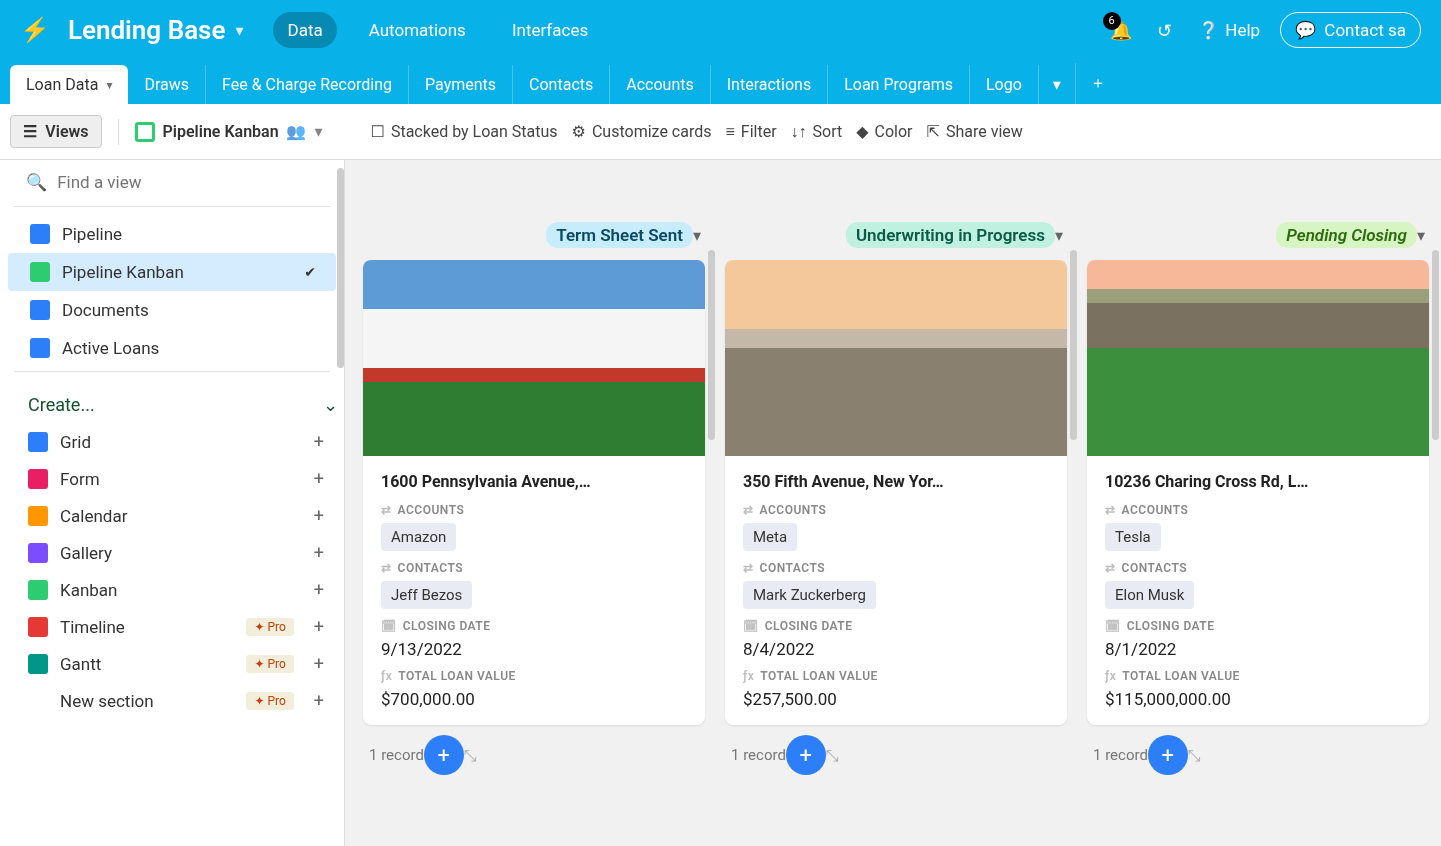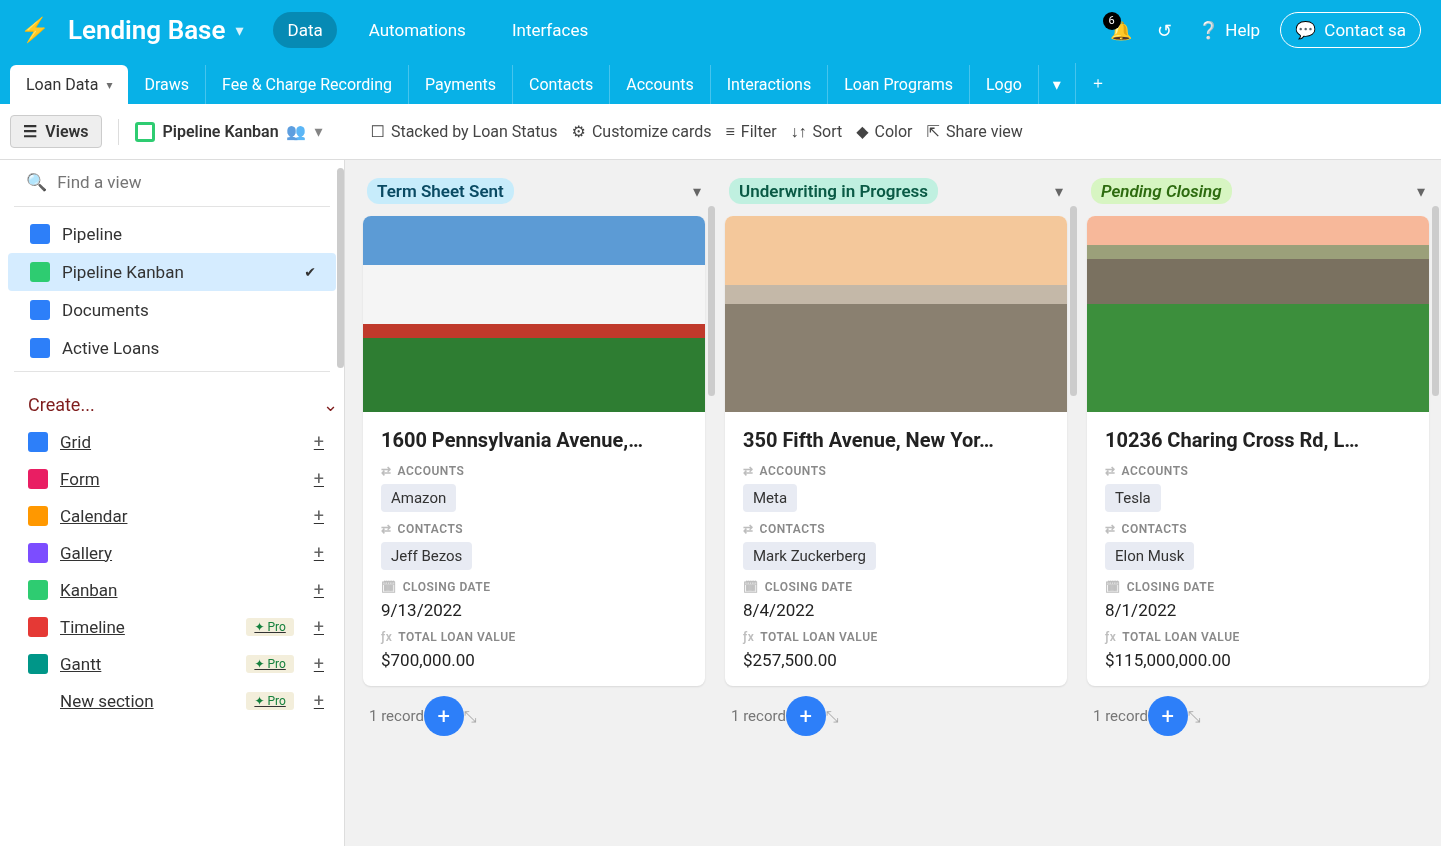--- a/index.html
+++ b/index.html
@@ -45,43 +45,43 @@
 .viewitem.active { background:#d5ecff; }
 .viewitem .check { margin-left:auto; font-size:14px; }
 .vicon { width:20px;height:20px;border-radius:3px; display:flex;align-items:center;justify-content:center;font-size:13px;color:#fff; flex:0 0 20px; }
 .vicon.grid{background:#2d7ff9;}
 .vicon.kan{background:#2ecc71;}
 .vicon.form{background:#e91e63;}
 .vicon.cal{background:#ff9800;}
 .vicon.gal{background:#7c4dff;}
 .vicon.tl{background:#e53935;}
 .vicon.gn{background:#009688;}
-.create-hd { display:flex; justify-content:space-between; align-items:center; padding: 14px 6px 8px 28px; color:#7f1d1d; font-size:18px; }
-.createitem { display:flex; align-items:center; gap:12px; padding:8px 20px 8px 28px; font-size:17px;text-decoration:underline; }
+.create-hd { display:flex; justify-content:space-between; align-items:center; padding: 14px 6px 8px 28px; color:#14532d; font-size:18px; }
+.createitem { display:flex; align-items:center; gap:12px; padding:8px 20px 8px 28px; font-size:17px; }
 .createitem .plus { margin-left:auto; color:#666; font-size:18px; }
-.probadge { background:#f3eedb; color:#15803d; font-size:12px; padding:2px 8px; border-radius:3px; margin-left:auto; display:flex; align-items:center; gap:3px;}
+.probadge { background:#f3eedb; color:#c2410c; font-size:12px; padding:2px 8px; border-radius:3px; margin-left:auto; display:flex; align-items:center; gap:3px;}
 
 
 .board { flex:1; background:#f1f1f1; padding: 18px 10px 0 18px; display:flex; gap:20px; overflow:hidden;}
 .col { width: 342px; background:transparent; display:flex; flex-direction:column; flex:0 0 342px; position:relative;}
-.colhead { display:flex; align-items:center; justify-content:space-between; padding: 0 4px 6px; }
+.colhead { display:flex; align-items:center; justify-content:flex-end; padding: 0 4px 6px; margin-top: 44px; }
 .pill { font-size:17px; font-weight:600; padding:3px 10px; border-radius:12px; }
 .pill.blue{background:#c7ecfb;color:#0a4a63;}
 .pill.teal{background:#c0f0e0;color:#0a5a45;}
 .pill.green{background:#d7f5c2;color:#2d6b0f;font-style:italic;}
 .colhead .dd{color:#666;cursor:pointer;}
 .colbody{position:relative;}
 .colbody::after{content:"";position:absolute;right:-10px;top:-4px;width:7px;height:190px;background:#ccc;border-radius:4px;}
 .card { background:#fff; border-radius:8px; box-shadow:0 1px 2px rgba(0,0,0,.1); overflow:hidden; margin-top:6px;}
 .card .img { height:196px; background:#888; display:flex;align-items:center;justify-content:center;color:rgba(255,255,255,.6);font-size:12px; }
 .card .img.wh{background:linear-gradient(#5c9bd5 0 25%,#f5f5f5 25% 55%,#c0392b 55% 62%,#2e7d32 62% 100%);}
 .card .img.ny{background:linear-gradient(180deg,#f4c89b 0 35%,#c4b8a8 35% 45%,#8a8070 45% 100%);}
 .card .img.la{background:linear-gradient(180deg,#f7b89a 0 15%,#9ba07a 15% 22%,#7a7160 22% 45%,#3c8f3c 45% 100%);}
 .card .body{padding:16px 18px;}
-.card h3{font-size:20px;font-weight:700;color:#222;margin-bottom:12px;white-space:nowrap;overflow:hidden;text-overflow:ellipsis;}
+.card h3{font-size:16px;font-weight:700;color:#222;margin-bottom:12px;white-space:nowrap;overflow:hidden;text-overflow:ellipsis;}
 .fieldlabel{font-size:12px;letter-spacing:.5px;color:#898989;font-weight:600;display:flex;align-items:center;gap:6px;margin-top:10px;}
 .fieldlabel .fic{opacity:.55;}
 .chip{display:inline-block;background:#e8ebf3;color:#333;padding:5px 10px;border-radius:4px;font-size:15px;margin-top:6px;}
 .plainval{font-size:17px;margin-top:6px;color:#222;}
 .colfoot{display:flex;align-items:center;padding:10px 6px 4px;color:#777;font-size:15px;}
 .addbtn{width:40px;height:40px;border-radius:50%;background:#2d7ff9;color:#fff;display:flex;align-items:center;justify-content:center;font-size:22px;cursor:pointer;}
 .collapsebtn{color:#aaa;font-size:16px;cursor:pointer;}
 </style>
 </head>
 <body>

